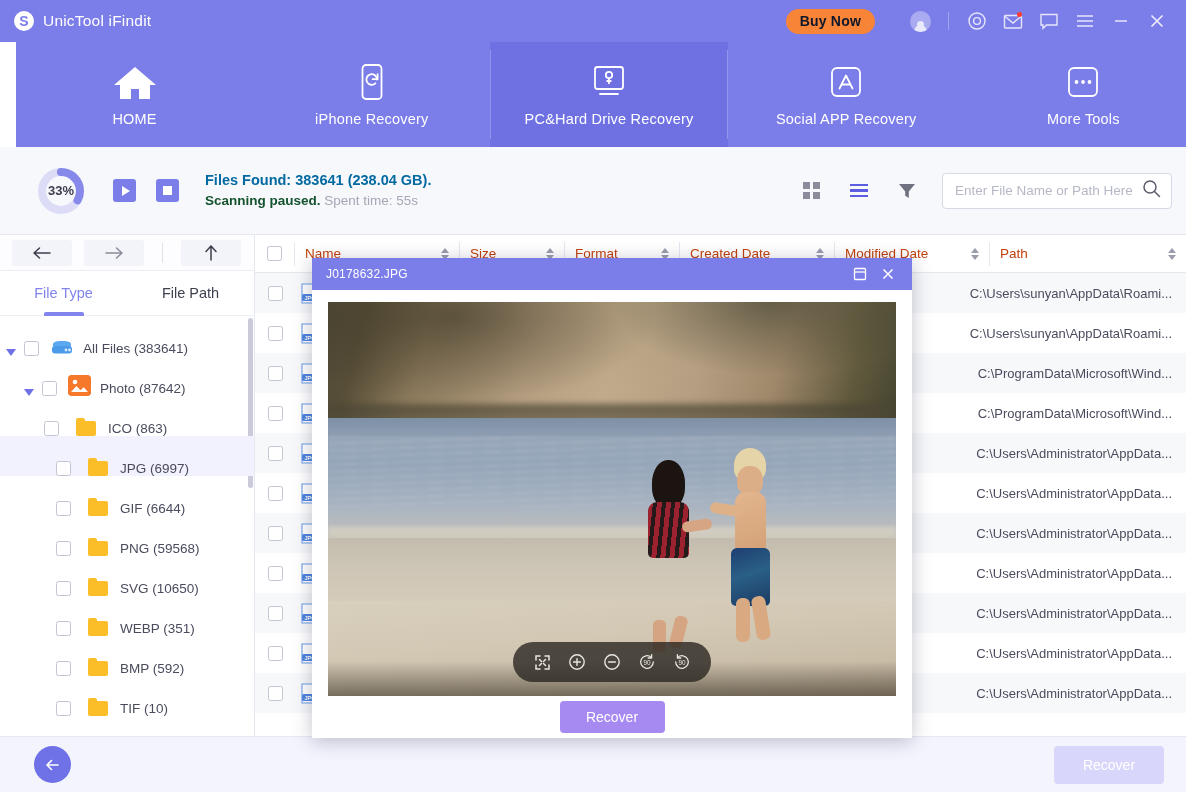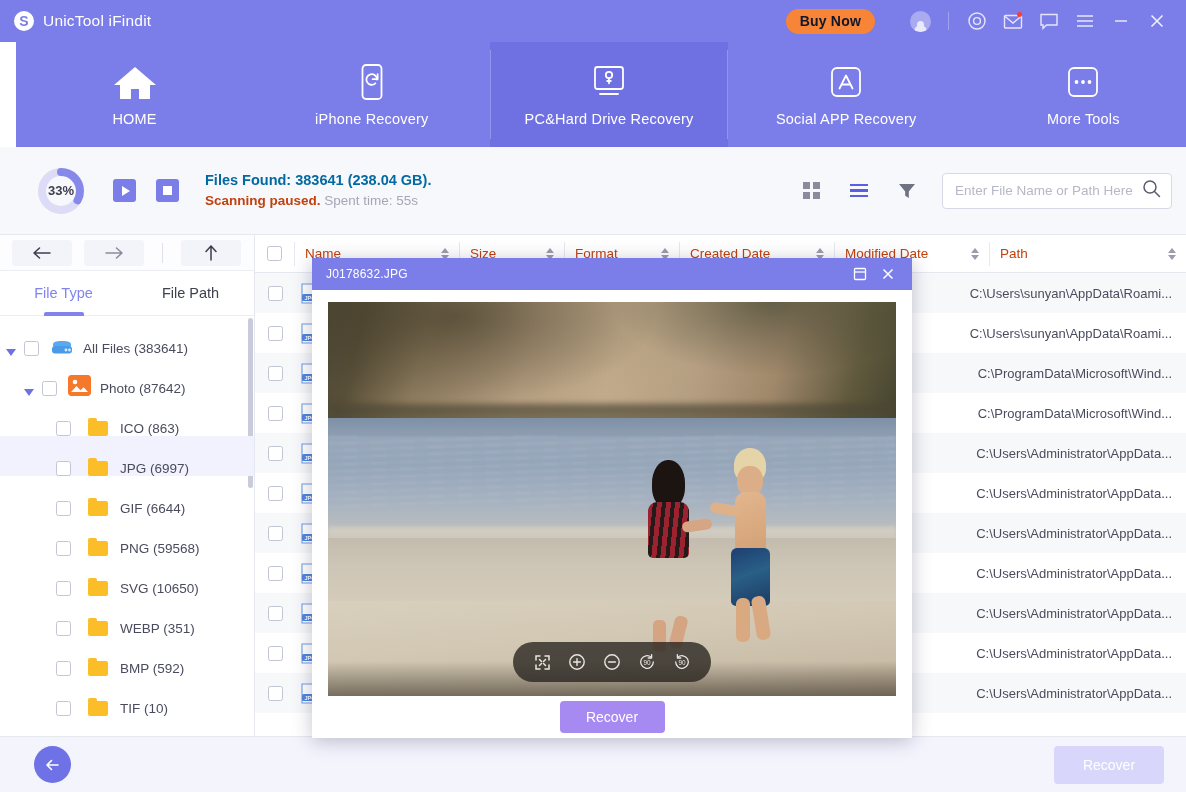--- a/index.html
+++ b/index.html
@@ -96,21 +96,21 @@
   .stop-btn { margin-left: 20px; }
   .tri {
     width: 0; height: 0; border-left: 8px solid #fff;
     border-top: 5px solid transparent; border-bottom: 5px solid transparent;
     margin-left: 2px;
   }
   .sq { width: 9px; height: 9px; background: #fff; }
   .scan-text { margin-left: 26px; line-height: 1.45; }
   .scan-l1 { font-size: 14.5px; font-weight: bold; color: #0369a1; }
   .scan-l2 { font-size: 13.5px; }
-  .scan-paused { color: #c2410c; font-weight: bold; }
+  .scan-paused { color: #14532d; font-weight: bold; }
   .scan-spent { color: #a5a7b5; }
   .tb-actions {
     margin-left: auto; display: flex; align-items: center;
     gap: 22px; padding-right: 14px;
   }
   .vbtn { width: 26px; height: 26px; display: flex; align-items: center;
           justify-content: center; cursor: pointer; }
   .grid-ico { display: grid; grid-template-columns: 7px 7px; gap: 3px; }
   .grid-ico i { display: block; width: 7px; height: 7px; background: #8a8c9b; }
   .list-ico { width: 18px; display: flex; flex-direction: column; gap: 3px; }
@@ -604,21 +604,21 @@
         <span class="photo-ico" style="margin-left:11px;">
           <svg width="23" height="21" viewBox="0 0 23 21">
             <rect width="23" height="21" rx="4" fill="#f6792b"></rect>
             <circle cx="7" cy="7" r="2.3" fill="#ffffff"></circle>
             <path d="M3 17l5.5-6 4 4.2 3.2-3 4.3 4.8z" fill="#ffffff"></path>
           </svg>
         </span>
         <span class="tlabel" style="margin-left:9px;">Photo (87642)</span>
       </div>
 
-      <div class="trow" style="padding-left:56px;">
+      <div class="trow" style="padding-left:44px;">
         <span class="cbox"></span>
         <span class="folder" style="margin-left:17px;"></span>
         <span class="tlabel" style="margin-left:12px;">ICO (863)</span>
       </div>
 
       <div class="trow sel" style="padding-left:56px;">
         <span class="cbox"></span>
         <span class="folder" style="margin-left:17px;"></span>
         <span class="tlabel" style="margin-left:12px;">JPG (6997)</span>
       </div>

